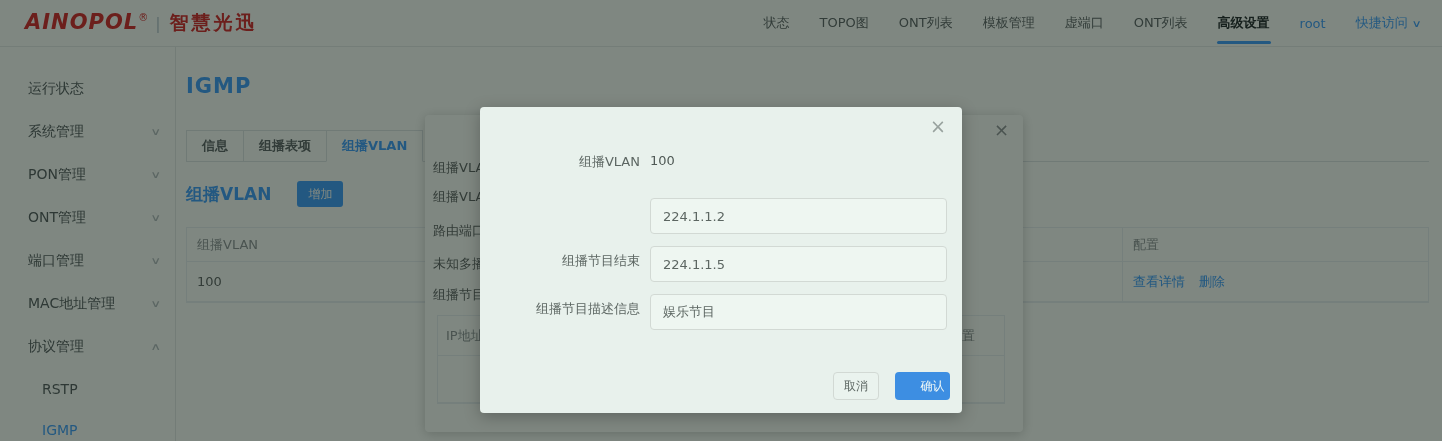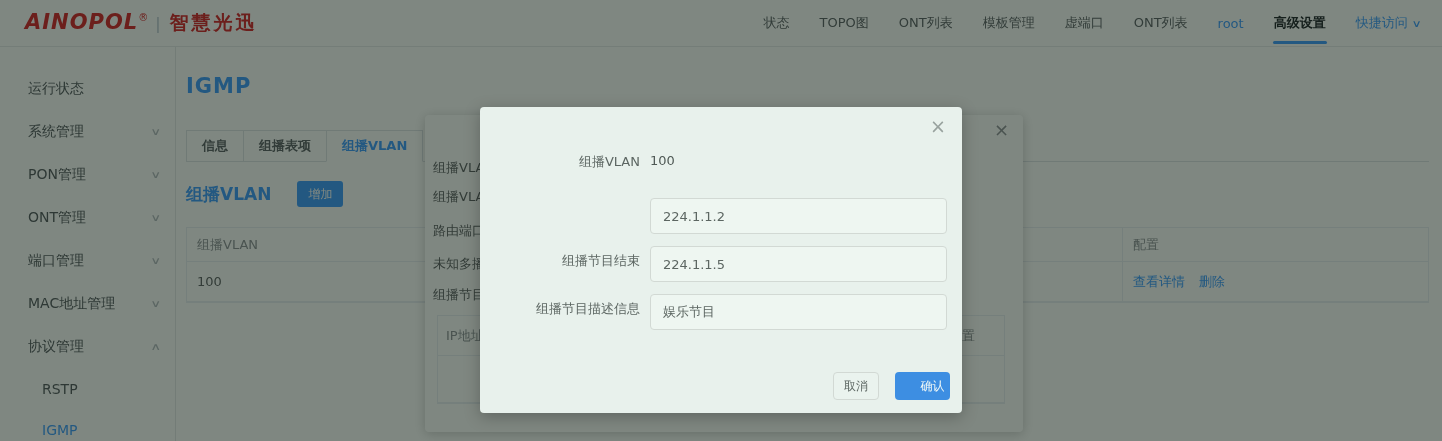--- a/index.html
+++ b/index.html
@@ -102,22 +102,22 @@
       <span class="logo-div">|</span>
       <span class="logo-slogan">智慧光迅</span>
     </div>
     <div class="nav">
       <div class="nav-item">状态</div>
       <div class="nav-item">TOPO图</div>
       <div class="nav-item">ONT列表</div>
       <div class="nav-item">模板管理</div>
       <div class="nav-item">虚端口</div>
       <div class="nav-item">ONT列表</div>
+      <div class="nav-item active">高级设置</div>
       <div class="nav-item blue">root</div>
-      <div class="nav-item active">高级设置</div>
       <div class="nav-item blue" style="padding-right:0;">
         <span>快捷访问</span>
         <span class="nav-chev">∨</span>
       </div>
     </div>
   </div>
 
   <div class="sb">
     <div class="sb-item">
       <span>运行状态</span>

